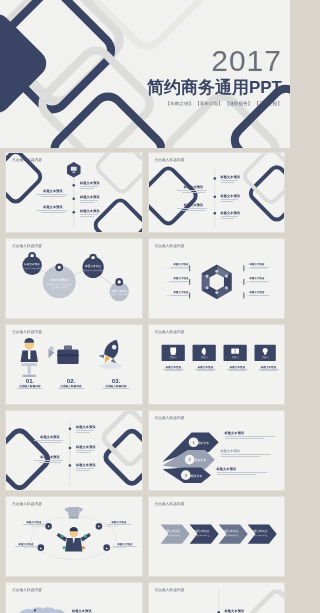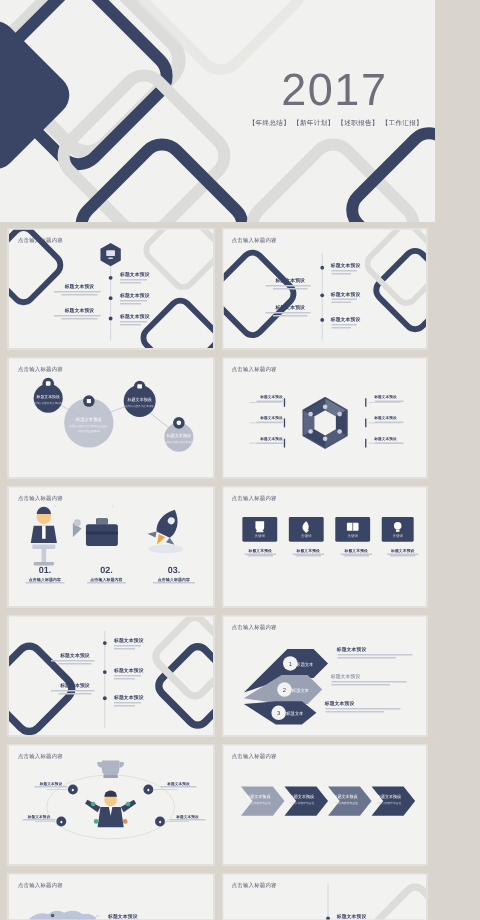--- a/index.html
+++ b/index.html
@@ -14,21 +14,21 @@
   
   .hero {
     position:relative; width:290px; height:148px;
     background:#f1f1ef; overflow:hidden;
   }
   .hero-shapes { position:absolute; inset:0; }
   .hero-shapes svg { display:block; width:290px; height:148px; }
 
   .hero-text {
     position:absolute; right:8px; top:46px;
-    text-align:center; z-index:5;
+    text-align:right; z-index:5;
   }
   .year {
     font-size:30px; line-height:30px; letter-spacing:1px;
     color:#6d7078; font-weight:400;
   }
   .main-title {
     font-size:17px; line-height:21px; font-weight:bold;
     color:#3a4464; letter-spacing:0px; margin-top:1px;
     white-space:nowrap;
   }
@@ -106,20 +106,21 @@
         </g>
 
         <g transform="rotate(45 150 -10)" opacity="0.75">
           <rect x="108" y="-48" width="84" height="84" rx="14" ry="14" fill="none" stroke="#e4e4e2" stroke-width="7"></rect>
         </g>
       </svg>
     </div>
 
     <div class="hero-text">
       <div class="year">2017</div>
+      <div class="main-title">简约商务通用PPT</div>
       <div class="sub-tags">
         <span>【年终总结】</span><span>【新年计划】</span><span>【述职报告】</span><span>【工作汇报】</span>
       </div>
     </div>
   </div>
 
   <div class="grid">
 
     <div class="slide">
       <div class="slide-bg">

